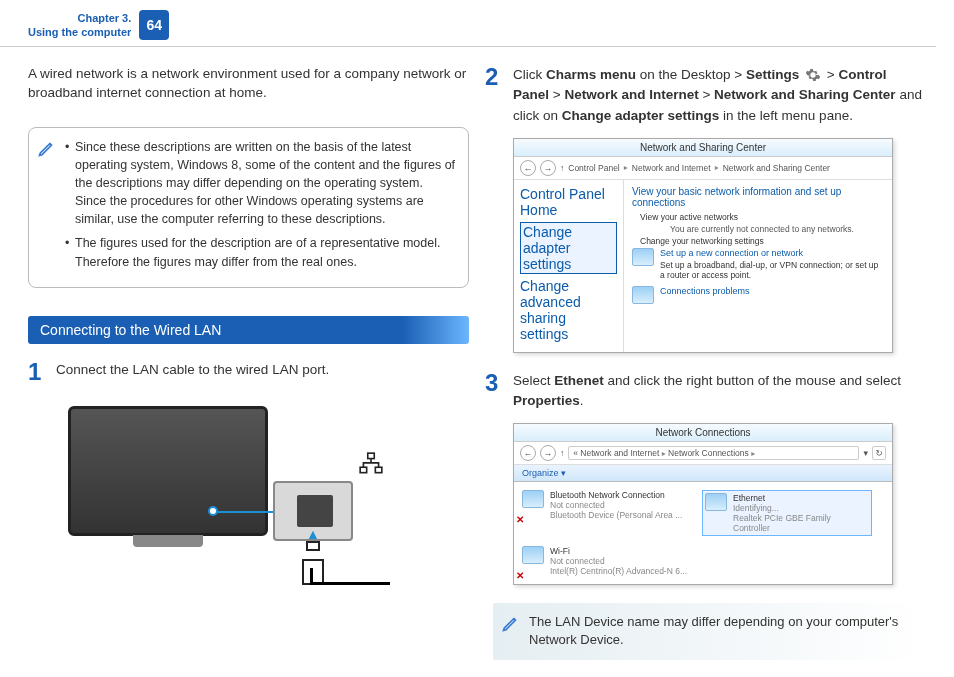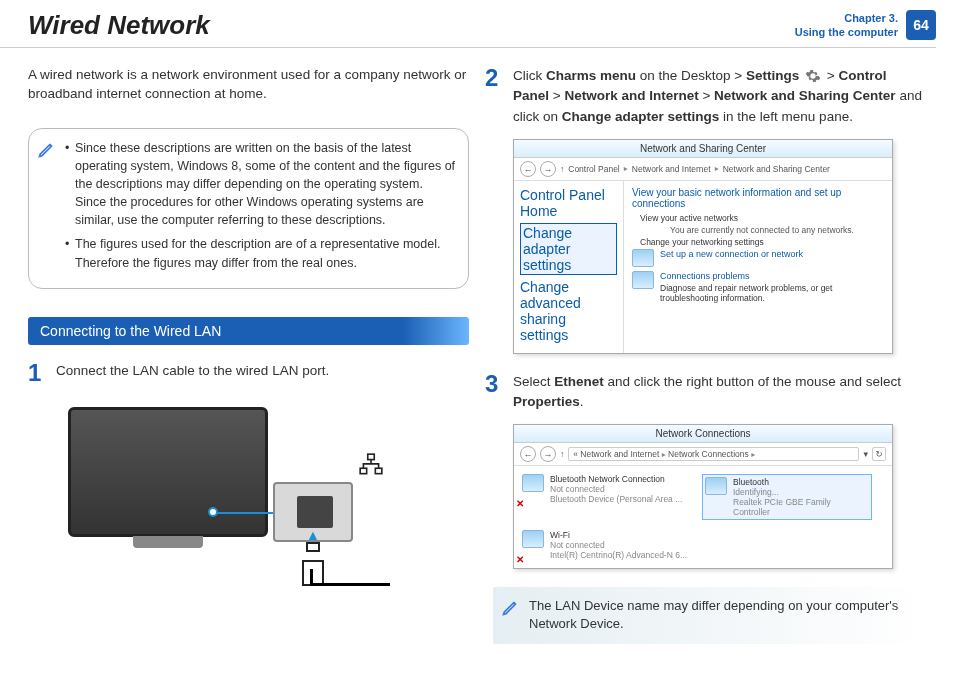--- a/index.html
+++ b/index.html
@@ -53,21 +53,21 @@
   }
   .columns {
     display: flex;
     gap: 16px;
     padding: 18px 28px 0 28px;
   }
   .col { flex: 1; }
   .intro-text { font-size: 13.5px; line-height: 1.4; margin-bottom: 16px; }
   .note-box {
     border: 1px solid #bbb;
-    border-radius: 14px;
+    border-radius: 8px;
     padding: 10px 12px 10px 36px;
     font-size: 12.5px;
     line-height: 1.45;
     position: relative;
     margin-bottom: 28px;
     background: #fff;
     margin-top: 24px;
   }
   .note-box .pencil-icon {
     position: absolute;
@@ -324,21 +324,20 @@
     width:14px;height:14px;
     border:1px solid #ccc;
     border-radius:2px;
     display:flex;align-items:center;justify-content:center;
   }
 </style>
 </head>
 <body>
 
 <div class="header">
-  <div class="title">Wired Network</div>
   <div class="chapter-block">
     <div class="chapter-text">
       <div>Chapter 3.</div>
       <div>Using the computer</div>
     </div>
     <div class="page-badge">64</div>
   </div>
 </div>
 
 <div class="columns">
@@ -424,27 +423,27 @@
         </div>
         <div class="shot-main">
           <div class="heading">View your basic network information and set up connections</div>
           <div class="line">View your active networks</div>
           <div class="line" style="text-align:center;color:#555">You are currently not connected to any networks.</div>
           <div class="line">Change your networking settings</div>
           <div class="shot-item-row">
             <div class="shot-monitor-icon"></div>
             <div>
               <div class="link">Set up a new connection or network</div>
+              <div class="line" style="margin-left:0">Set up a broadband, dial-up, or VPN connection; or set up a router or access point.</div>
             </div>
           </div>
           <div class="shot-item-row">
             <div class="shot-monitor-icon"></div>
             <div>
               <div class="link">Connections problems</div>
-              <div class="line" style="margin-left:0">Diagnose and repair network problems, or get troubleshooting information.</div>
             </div>
           </div>
         </div>
       </div>
     </div>
 
     <div class="step">
       <div class="step-num">3</div>
       <div class="step-body">
         <span>Select </span><b>Ethenet</b><span> and click the right button of the mouse and select </span><b>Properties</b><span>.</span>
@@ -459,36 +458,37 @@
         <span>↑</span>
         <div class="url-box">
           « <span>Network and Internet</span>
           <span class="sep-arrow">▸</span>
           <span>Network Connections</span>
           <span class="sep-arrow">▸</span>
         </div>
         <span style="font-size:9px">▾</span>
         <span class="search-icon-mini">↻</span>
       </div>
+      <div class="toolbar">Organize ▾</div>
       <div class="grid">
         <div class="conn-item">
           <div style="position:relative">
             <div class="shot-monitor-icon"></div>
             <span class="shot-x">✕</span>
           </div>
           <div class="conn-text">
             <div class="name">Bluetooth Network Connection</div>
             <div class="status">Not connected</div>
             <div class="desc">Bluetooth Device (Personal Area ...</div>
           </div>
         </div>
         <div class="conn-item selected">
           <div class="shot-monitor-icon"></div>
           <div class="conn-text">
-            <div class="name">Bluetooth</div>
+            <div class="name">Ethernet</div>
             <div class="status">Identifying...</div>
             <div class="desc">Realtek PCIe GBE Family Controller</div>
           </div>
         </div>
         <div class="conn-item">
           <div style="position:relative">
             <div class="shot-monitor-icon"></div>
             <span class="shot-x">✕</span>
           </div>
           <div class="conn-text">

